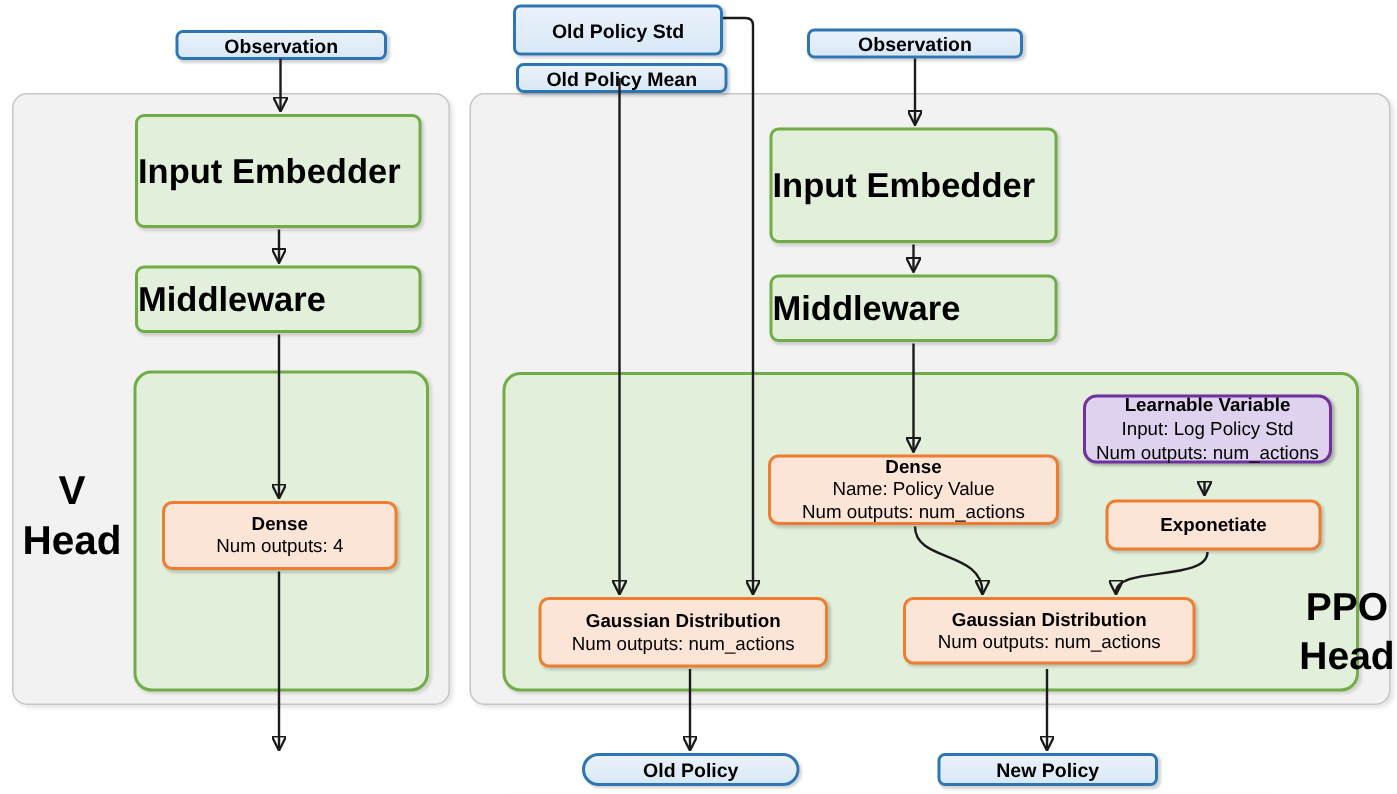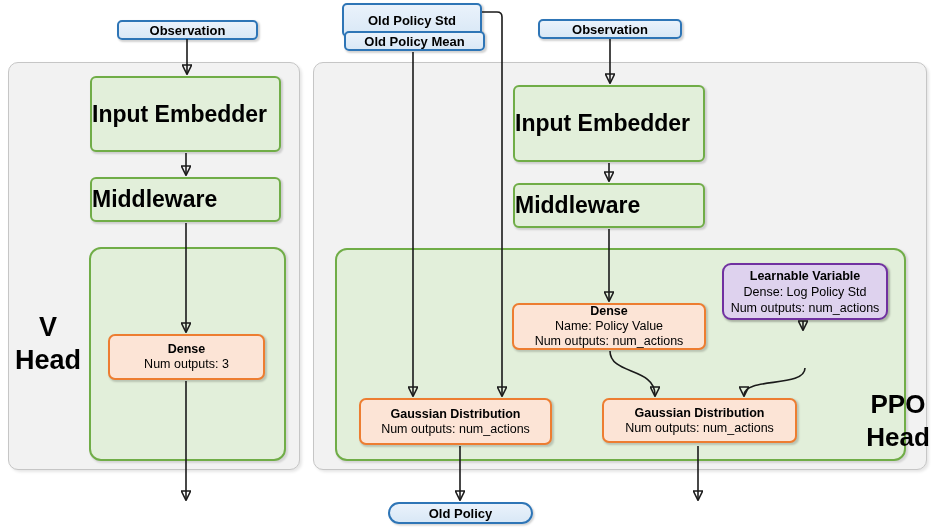--- a/index.html
+++ b/index.html
@@ -50,26 +50,26 @@
   #obs-v{left:117px;top:20px;width:141px;height:20px;}
   #ie-v{left:90px;top:76px;width:191px;height:76px;}
   #mw-v{left:90px;top:177px;width:191px;height:45px;}
   #dense-v{left:108px;top:334px;width:157px;height:46px;}
   #state-value{left:115px;top:502px;width:143px;height:21px;}
   #label-v{left:8px;top:311px;width:80px;font-size:27px;}
   
   #panel-ppo{left:313px;top:62px;width:612px;height:406px;}
   #inner-ppo{left:335px;top:248px;width:567px;height:209px;}
   #old-policy-std{left:342px;top:3px;width:140px;height:34px;}
-  #old-policy-mean{left:344px;top:31px;width:141px;height:20px;}
+  #old-policy-mean{left:344px;top:42px;width:141px;height:20px;}
   #obs-ppo{left:538px;top:19px;width:144px;height:20px;}
   #ie-ppo{left:513px;top:85px;width:192px;height:77px;}
   #mw-ppo{left:513px;top:183px;width:192px;height:45px;}
   #dense-ppo{left:512px;top:303px;width:194px;height:47px;}
-  #learnable{left:722px;top:263px;width:166px;height:57px;}
+  #learnable{left:722px;top:263px;width:166px;height:46px;}
   #exponetiate{left:737px;top:333px;width:144px;height:34px;font-weight:bold;}
   #gauss-old{left:359px;top:398px;width:193px;height:47px;}
   #gauss-new{left:602px;top:398px;width:195px;height:45px;}
   #old-policy{left:388px;top:502px;width:145px;height:22px;border-radius:11px;}
   #new-policy{left:625px;top:502px;width:147px;height:22px;}
   #label-ppo{left:816px;top:388px;width:90px;padding-left:37px;}
   #arrow-layer{position:absolute;left:0;top:0;width:931px;height:529px;pointer-events:none;}
   #arrow-layer path{stroke:#1a1a1a;stroke-width:1.6;fill:none;}
 </style>
 </head>
@@ -95,21 +95,21 @@
     <span>Observation</span>
   </div>
   <div class="gbox" id="ie-v">
     <span>Input Embedder</span>
   </div>
   <div class="gbox" id="mw-v">
     <span>Middleware</span>
   </div>
   <div class="obox" id="dense-v">
     <div class="box-title">Dense</div>
-    <div>Num outputs: 3</div>
+    <div>Num outputs: 4</div>
   </div>
 
   <div class="bbox" id="old-policy-std">
     <span>Old Policy Std</span>
   </div>
   <div class="bbox" id="old-policy-mean">
     <span>Old Policy Mean</span>
   </div>
   <div class="bbox" id="obs-ppo">
     <span>Observation</span>
@@ -120,33 +120,39 @@
   <div class="gbox" id="mw-ppo">
     <span>Middleware</span>
   </div>
   <div class="obox" id="dense-ppo">
     <div class="box-title">Dense</div>
     <div>Name: Policy Value</div>
     <div>Num outputs: num_actions</div>
   </div>
   <div class="pbox" id="learnable">
     <div class="box-title">Learnable Variable</div>
-    <div>Dense: Log Policy Std</div>
+    <div>Input: Log Policy Std</div>
     <div>Num outputs: num_actions</div>
+  </div>
+  <div class="obox" id="exponetiate">
+    <div class="box-title">Exponetiate</div>
   </div>
   <div class="obox" id="gauss-old">
     <div class="box-title">Gaussian Distribution</div>
     <div>Num outputs: num_actions</div>
   </div>
   <div class="obox" id="gauss-new">
     <div class="box-title">Gaussian Distribution</div>
     <div>Num outputs: num_actions</div>
   </div>
   <div class="bbox" id="old-policy">
     <span>Old Policy</span>
+  </div>
+  <div class="bbox" id="new-policy">
+    <span>New Policy</span>
   </div>
 
   <svg id="arrow-layer" viewBox="0 0 931 529" xmlns="http://www.w3.org/2000/svg">
     <defs>
       <marker id="ah" viewBox="0 0 10 10" refX="8.5" refY="5" markerUnits="userSpaceOnUse" markerWidth="10.5" markerHeight="9.5" orient="auto">
         <path d="M0,0 L10,5 L0,10 Z" fill="#1a1a1a" stroke="none"></path>
       </marker>
     </defs>
     <path d="M187,39 V73" marker-end="url(#ah)"></path>
     <path d="M186,153 V174" marker-end="url(#ah)"></path>

